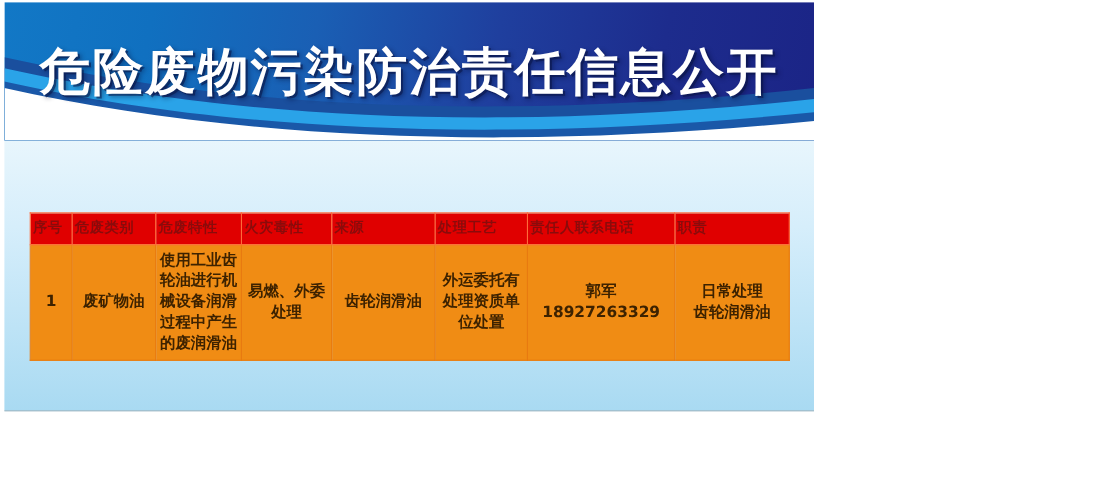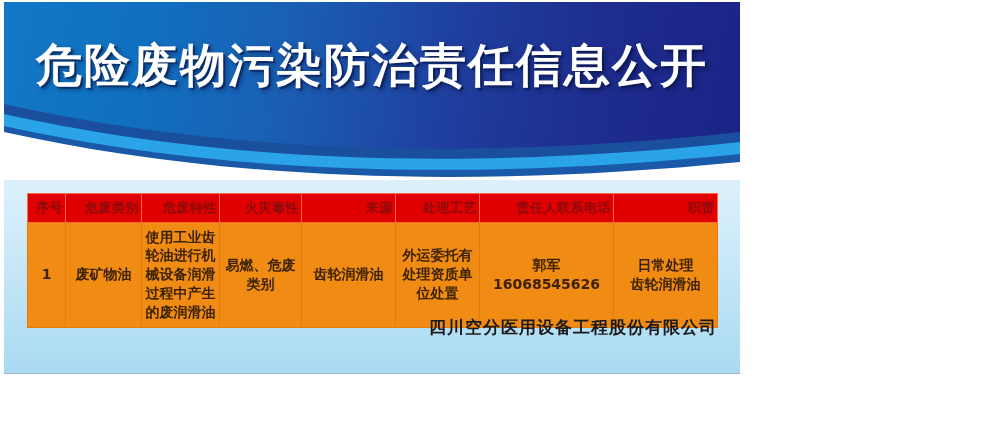--- a/index.html
+++ b/index.html
@@ -25,21 +25,21 @@
     background: linear-gradient(180deg, #ffffff 0%, #f2fafd 22%, #d6eefb 55%, #a9daf2 100%);
     box-shadow: 0 1px 0 #9fb6c2;
   }
 
   
   #banner {
     position: absolute;
     left: 0;
     top: 0;
     width: 736px;
-    height: 178px;
+    height: 126px;
     overflow: hidden;
   }
   #banner-bg {
     position: absolute;
     inset: 0;
     background: linear-gradient(100deg,
         #1278c6 0%,
         #1070c0 18%,
         #1a5fb4 38%,
         #1f3f9e 60%,
@@ -97,21 +97,21 @@
     border-collapse: collapse;
     table-layout: fixed;
   }
   #hw-table th {
     background: #e00000;
     color: #8a0b0b;
     border: 1px solid #ff6a3a;
     font-size: 13px;
     font-weight: bold;
     padding: 6px 2px;
-    text-align: right;
+    text-align: left;
     line-height: 1.2;
     letter-spacing: 0.5px;
     margin-top: 17px;
   }
   #hw-table td {
     background: #f08c14;
     color: #3d2200;
     border: 1px solid #e87a10;
     font-size: 14px;
     font-weight: bold;
@@ -192,31 +192,30 @@
           <th>处理工艺</th>
           <th>责任人联系电话</th>
           <th>职责</th>
         </tr>
       </thead>
       <tbody>
         <tr>
           <td class="num-cell">1</td>
           <td>废矿物油</td>
           <td>使用工业齿轮油进行机械设备润滑过程中产生的废润滑油</td>
-          <td>易燃、危废类别</td>
+          <td>易燃、外委处理</td>
           <td>齿轮润滑油</td>
           <td>外运委托有处理资质单位处置</td>
           <td class="tel-cell">
             <span class="cell-line">郭军</span>
-            <span class="cell-line">16068545626</span>
+            <span class="cell-line">18927263329</span>
           </td>
           <td>
             <span class="cell-line">日常处理</span>
             <span class="cell-line">齿轮润滑油</span>
           </td>
         </tr>
       </tbody>
     </table>
 
-    <div id="company-footer">四川空分医用设备工程股份有限公司</div>
   </div>
 
 </div>
 
 </body></html>

